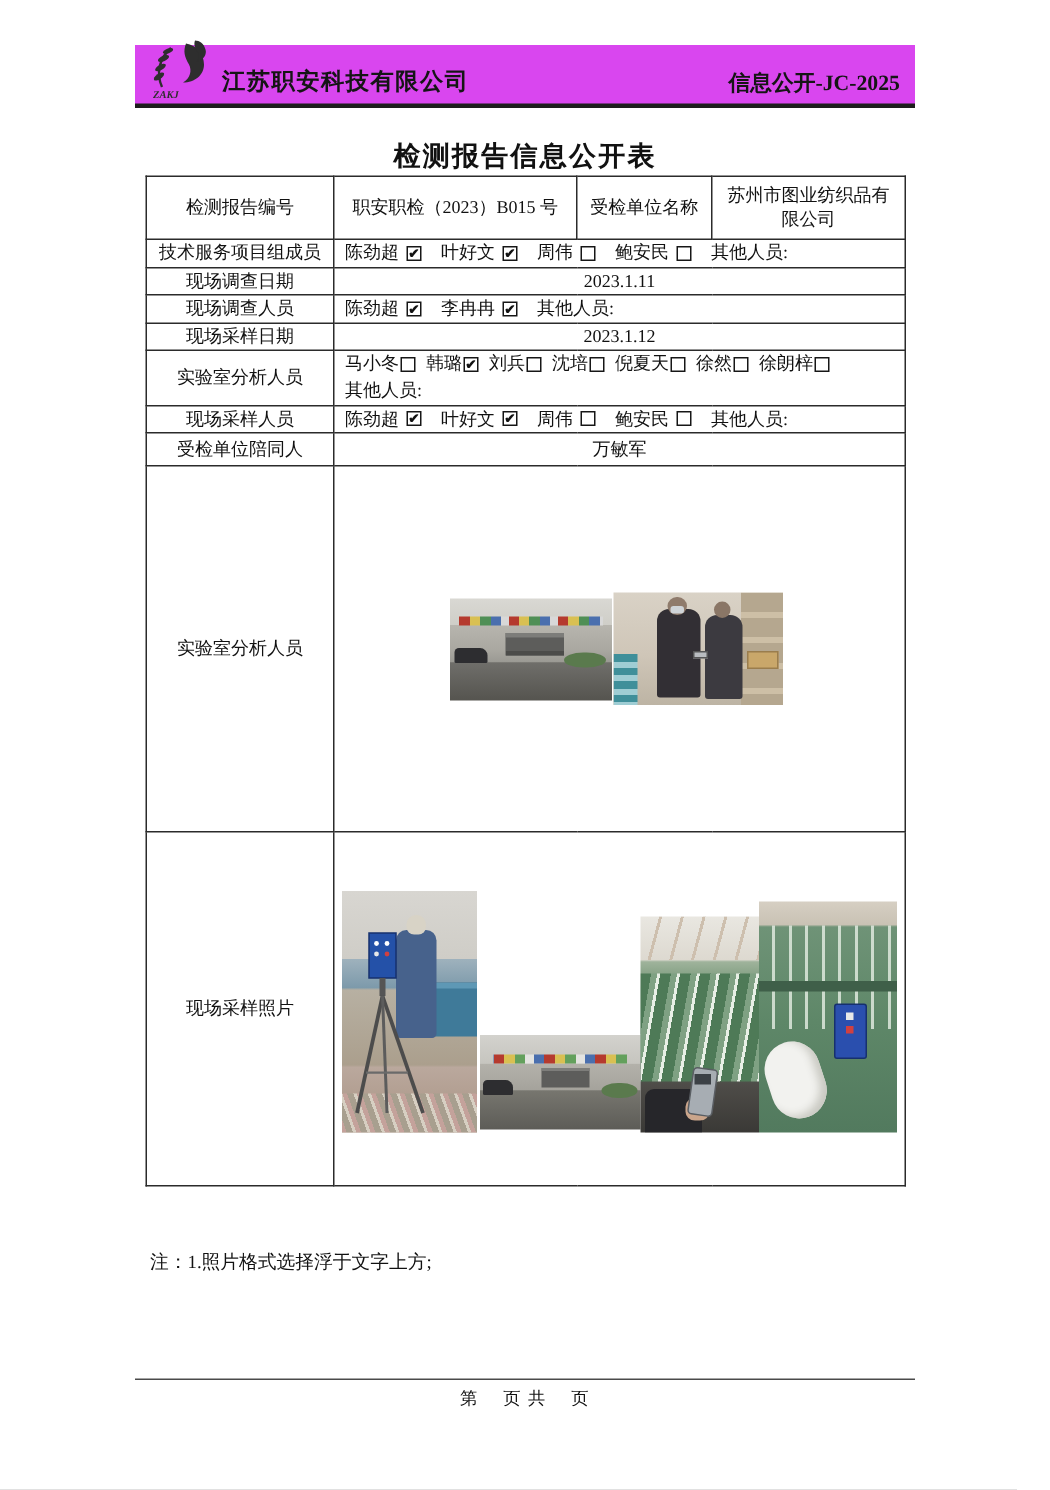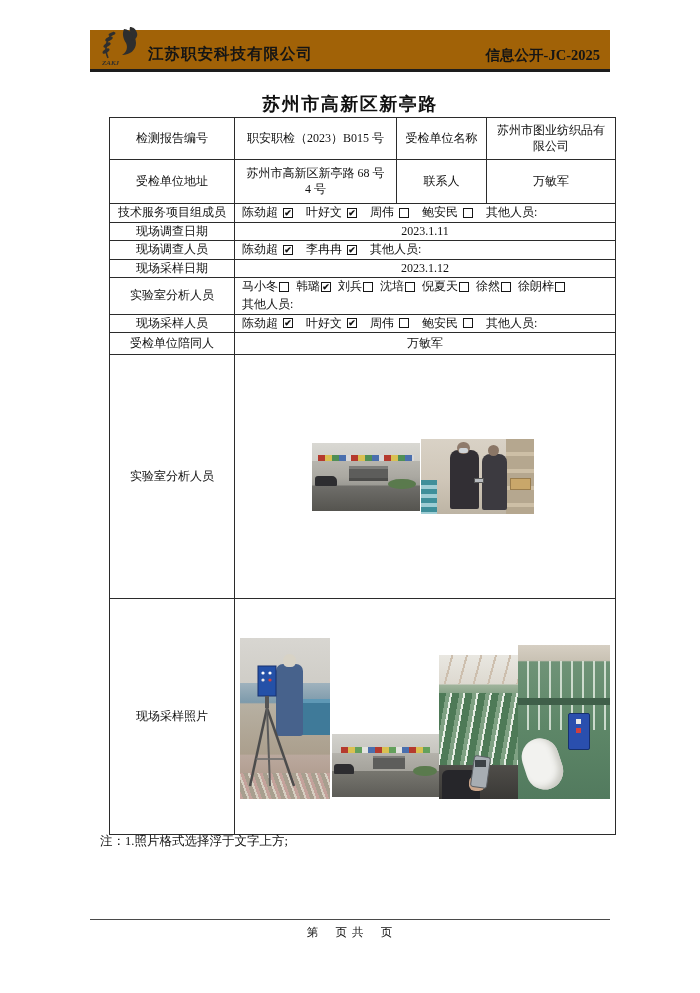--- a/index.html
+++ b/index.html
@@ -1,33 +1,33 @@
 <!DOCTYPE html>
 <html><head>
 <meta charset="utf-8">
 <style>
   * { margin:0; padding:0; box-sizing:border-box; }
   body { background:#888; font-family:"Liberation Serif","DejaVu Serif",serif; color:#111; }
   .page { position:relative; width:700px; height:993px; background:#ffffff; overflow:hidden; margin:0 auto; }
 
   
   .header-band { position:absolute; left:90px; top:30px; width:520px; height:42px;
-    background:#a16207; border-bottom:3px solid #1d1d1d;
+    background:#d946ef; border-bottom:3px solid #1d1d1d;
     display:flex; align-items:flex-end; }
   .logo-wrap { position:absolute; left:4px; bottom:1px; width:54px; height:42px; }
   .company-name { position:absolute; left:58px; bottom:4px; font-size:15.5px; font-weight:600;
     letter-spacing:1px; color:#151515; }
   .doc-code { position:absolute; right:10px; bottom:4px; font-size:14.5px; font-weight:600; color:#151515; }
 
   
   .page-title { position:absolute; left:0; top:92px; width:100%; text-align:center;
     font-size:18px; font-weight:bold; letter-spacing:1.5px; }
 
   
-  table.form { position:absolute; left:109px; top:117px; width:506px;
+  table.form { position:absolute; left:97px; top:117px; width:506px;
     border-collapse:collapse; table-layout:fixed; font-size:12px; }
   table.form td { border:1px solid #2b2b2b; vertical-align:middle; line-height:1.3;
     overflow:hidden; }
   td.lbl { text-align:center; padding:1px 2px; }
   td.val-c { text-align:center; padding:1px 8px; }
   td.val-l { text-align:left; padding:1px 4px 1px 7px; }
   .members { display:flex; flex-wrap:wrap; align-items:center; }
   .members .member { display:inline-flex; align-items:center; }
   .members.spread .member { margin-right:13px; }
   .members.spread .member .mname { margin-right:5px; }
@@ -135,41 +135,35 @@
         <ellipse cx="18" cy="8" rx="3.6" ry="1.6" fill="#2e2e2e" transform="rotate(-20 18 8)"></ellipse>
         <path d="M30 3 C28 8 29 12 32 17 C34 21 33 26 28 29 C36 29 42 24 42 17 C42 10 37 4 30 3 Z" fill="#2e2e2e"></path>
         <path d="M36 1 C35 4 36 6 38 9 C39 11 39 13 37 15 C42 14 44 10 43 7 C42 3 39 1 36 1 Z" fill="#2e2e2e"></path>
         <text x="8" y="39" font-size="7" font-style="italic" font-weight="bold" fill="#2e2e2e" font-family="Liberation Serif, DejaVu Serif, serif">ZAKJ</text>
       </svg>
     </div>
     <span class="company-name">江苏职安科技有限公司</span>
     <span class="doc-code">信息公开-JC-2025</span>
   </div>
 
-  <div class="page-title">苏州市高新区新亭路</div>
+  <div class="page-title">检测报告信息公开表</div>
 
   <table class="form">
     <colgroup>
         <col style="width:125px">
         <col style="width:162px">
         <col style="width:90px">
         <col style="width:129px">
       </colgroup>
     <tbody>
         <tr style="height:42px">
       <td class="lbl">检测报告编号</td>
       <td class="val-c">职安职检（2023）B015 号</td>
       <td class="lbl">受检单位名称</td>
       <td class="val-c">苏州市图业纺织品有限公司</td>
-    </tr>
-    <tr style="height:44px">
-      <td class="lbl">受检单位地址</td>
-      <td class="val-c">苏州市高新区新亭路 68 号 4 号</td>
-      <td class="lbl">联系人</td>
-      <td class="val-c">万敏军</td>
     </tr>
     <tr style="height:18px">
       <td class="lbl">技术服务项目组成员</td>
       <td class="val-l" colspan="3">
         <div class="members spread">
               <span class="member">
                 <span class="mname">陈劲超</span>
                 <span class="cb on">✔</span>
               </span>
               <span class="member">

